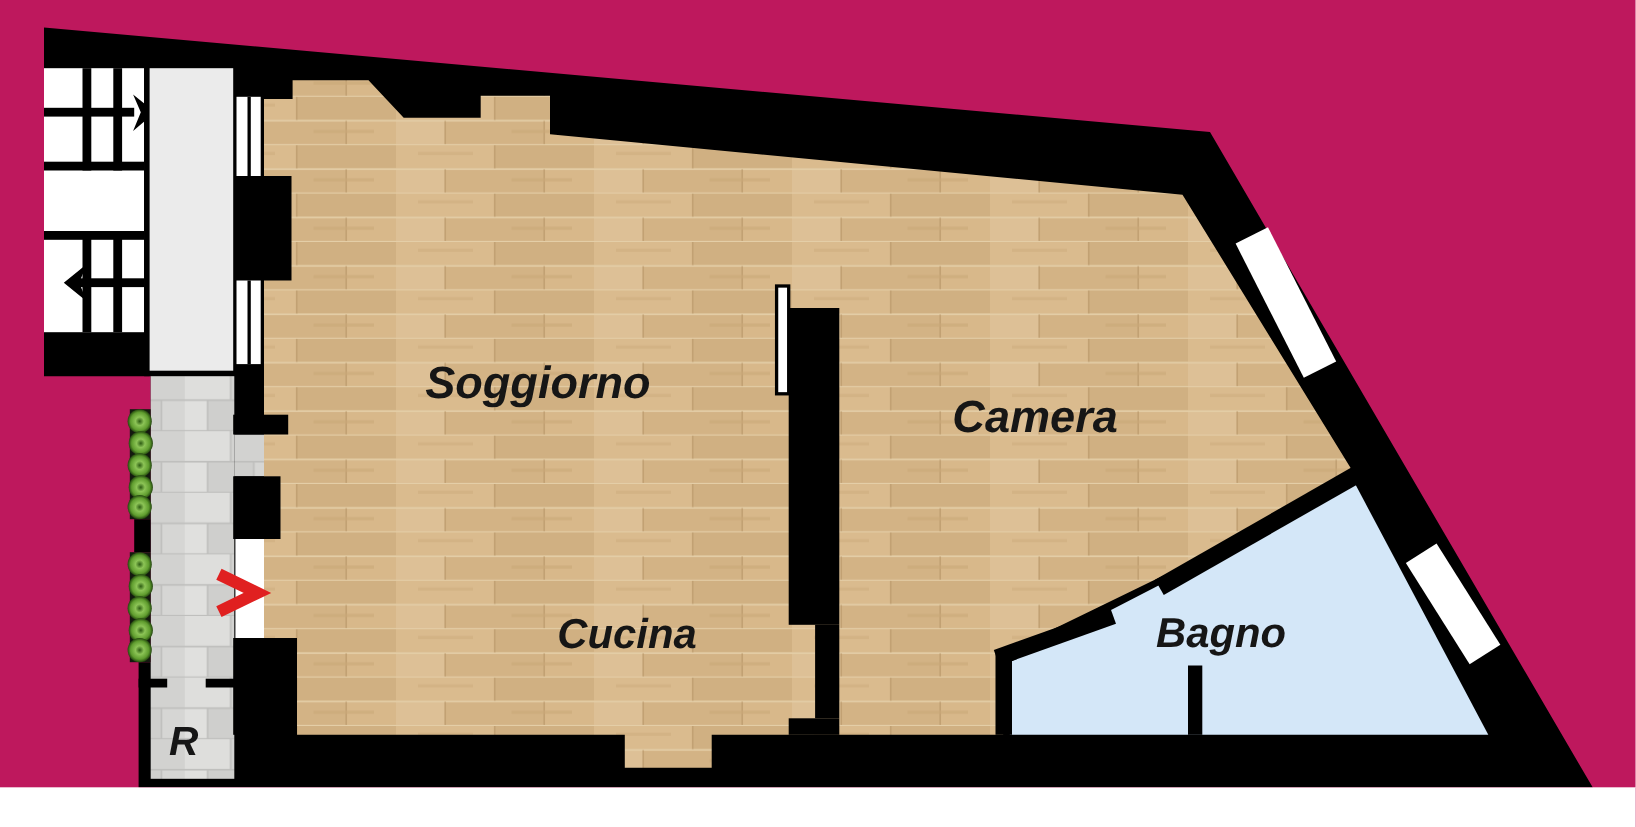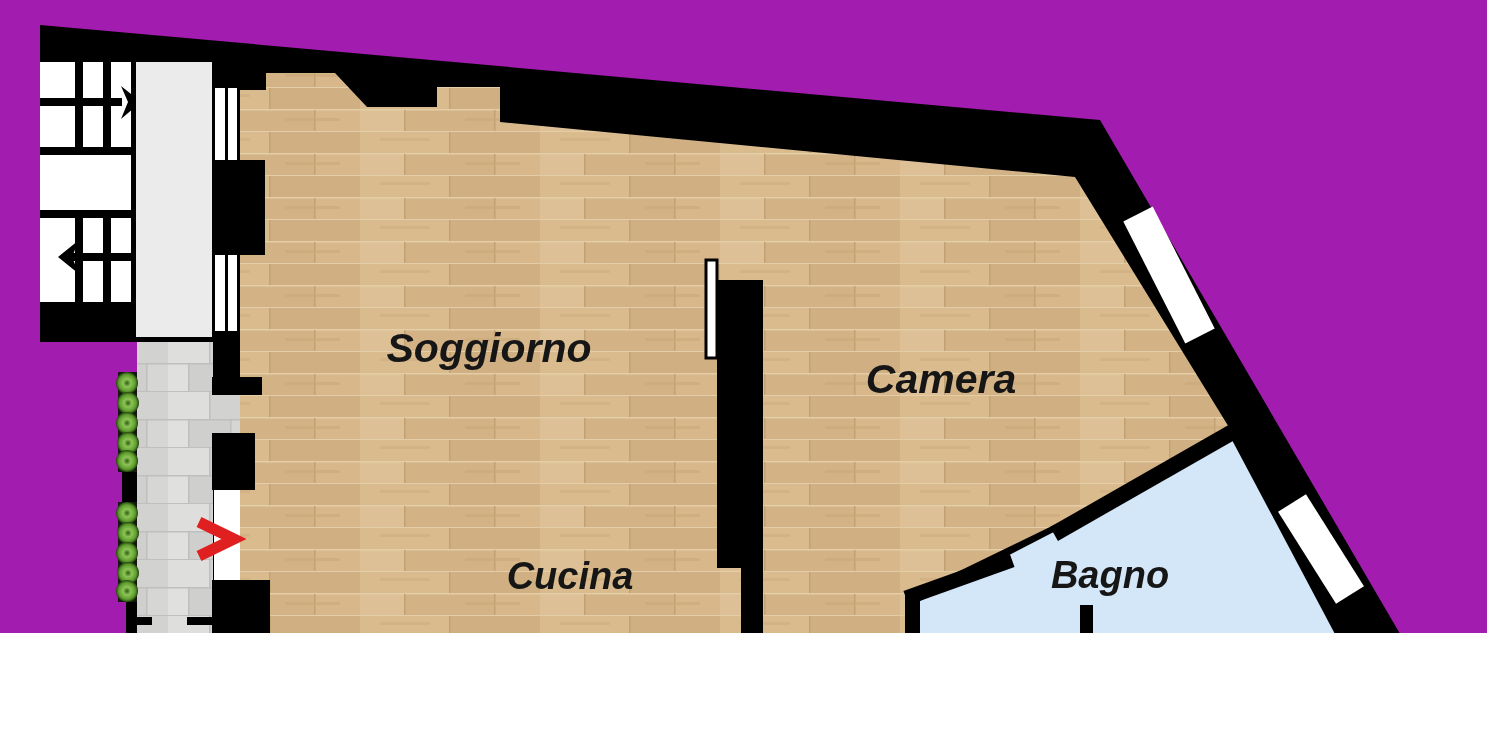--- a/index.html
+++ b/index.html
@@ -1,16 +1,16 @@
 <!DOCTYPE html>
 <html><head>
 <meta charset="utf-8">
 <style>
   html,body{margin:0;padding:0;background:#ffffff;}
-  .plan-wrap{position:relative;width:1487px;height:633px;background:#a21caf;overflow:hidden;
+  .plan-wrap{position:relative;width:1487px;height:716px;background:#be185d;overflow:hidden;
              font-family:"Liberation Sans", sans-serif;}
   svg{display:block}
   .room-label{font-family:"Liberation Sans", sans-serif;font-style:italic;font-weight:bold;
               letter-spacing:0px;}
 </style>
 </head>
 <body>
 
 <div class="plan-wrap">
 <svg width="1487" height="752" viewBox="0 0 1487 752" xmlns="http://www.w3.org/2000/svg">

